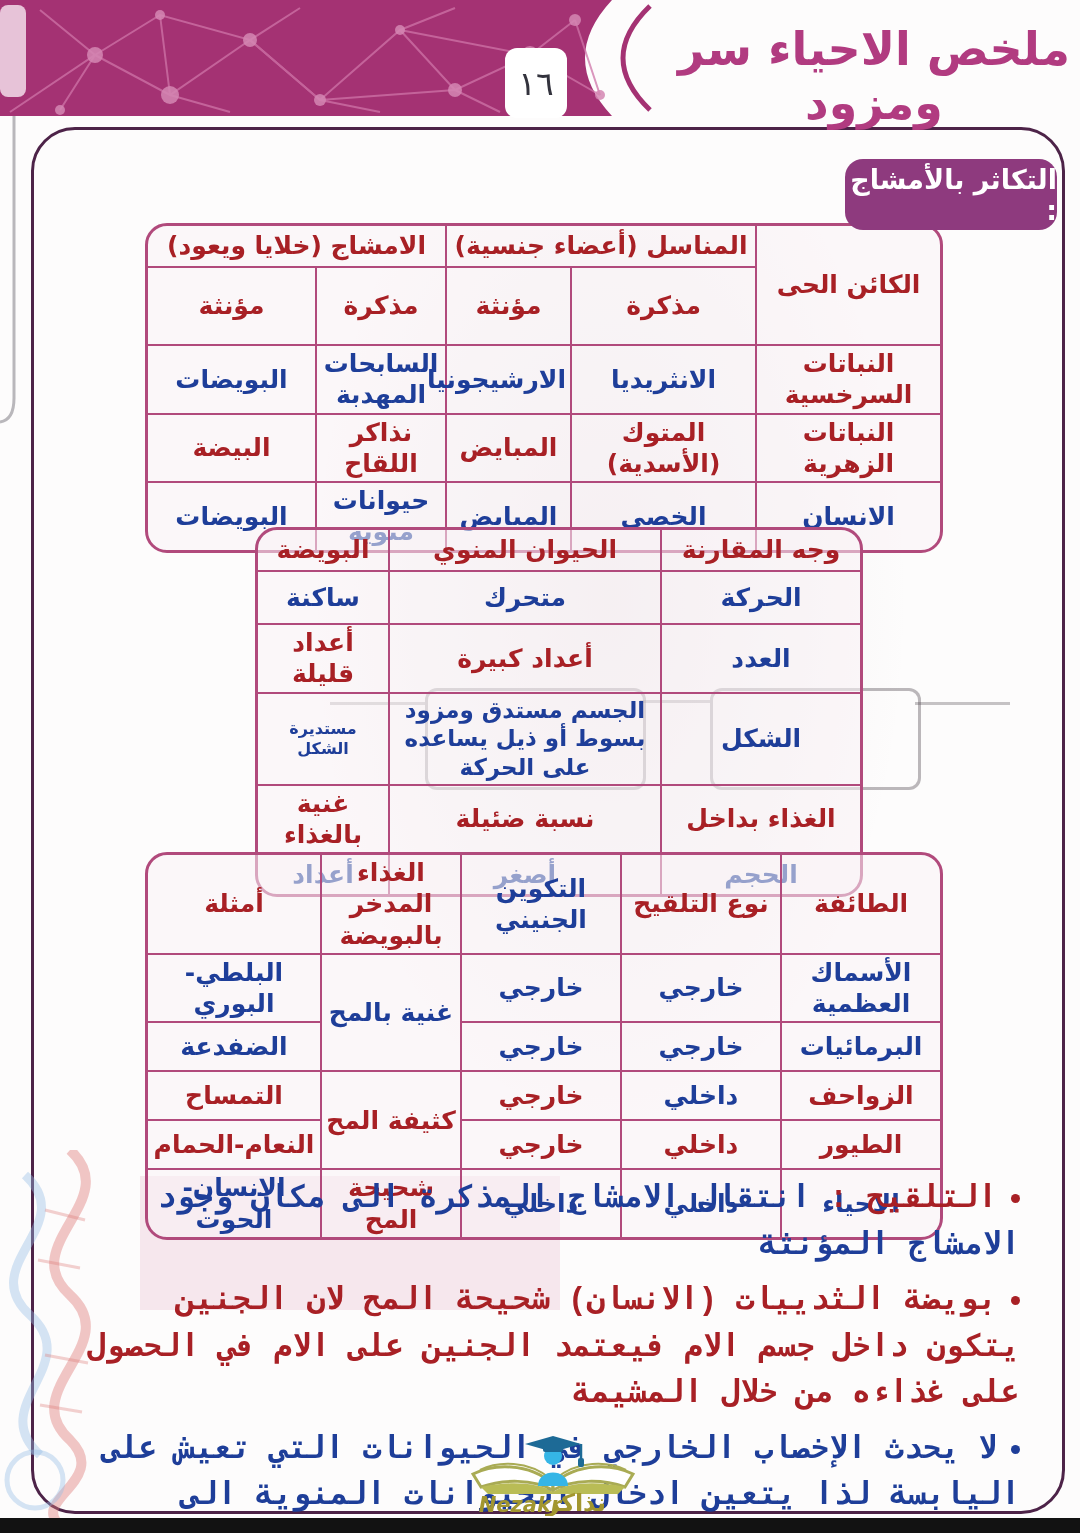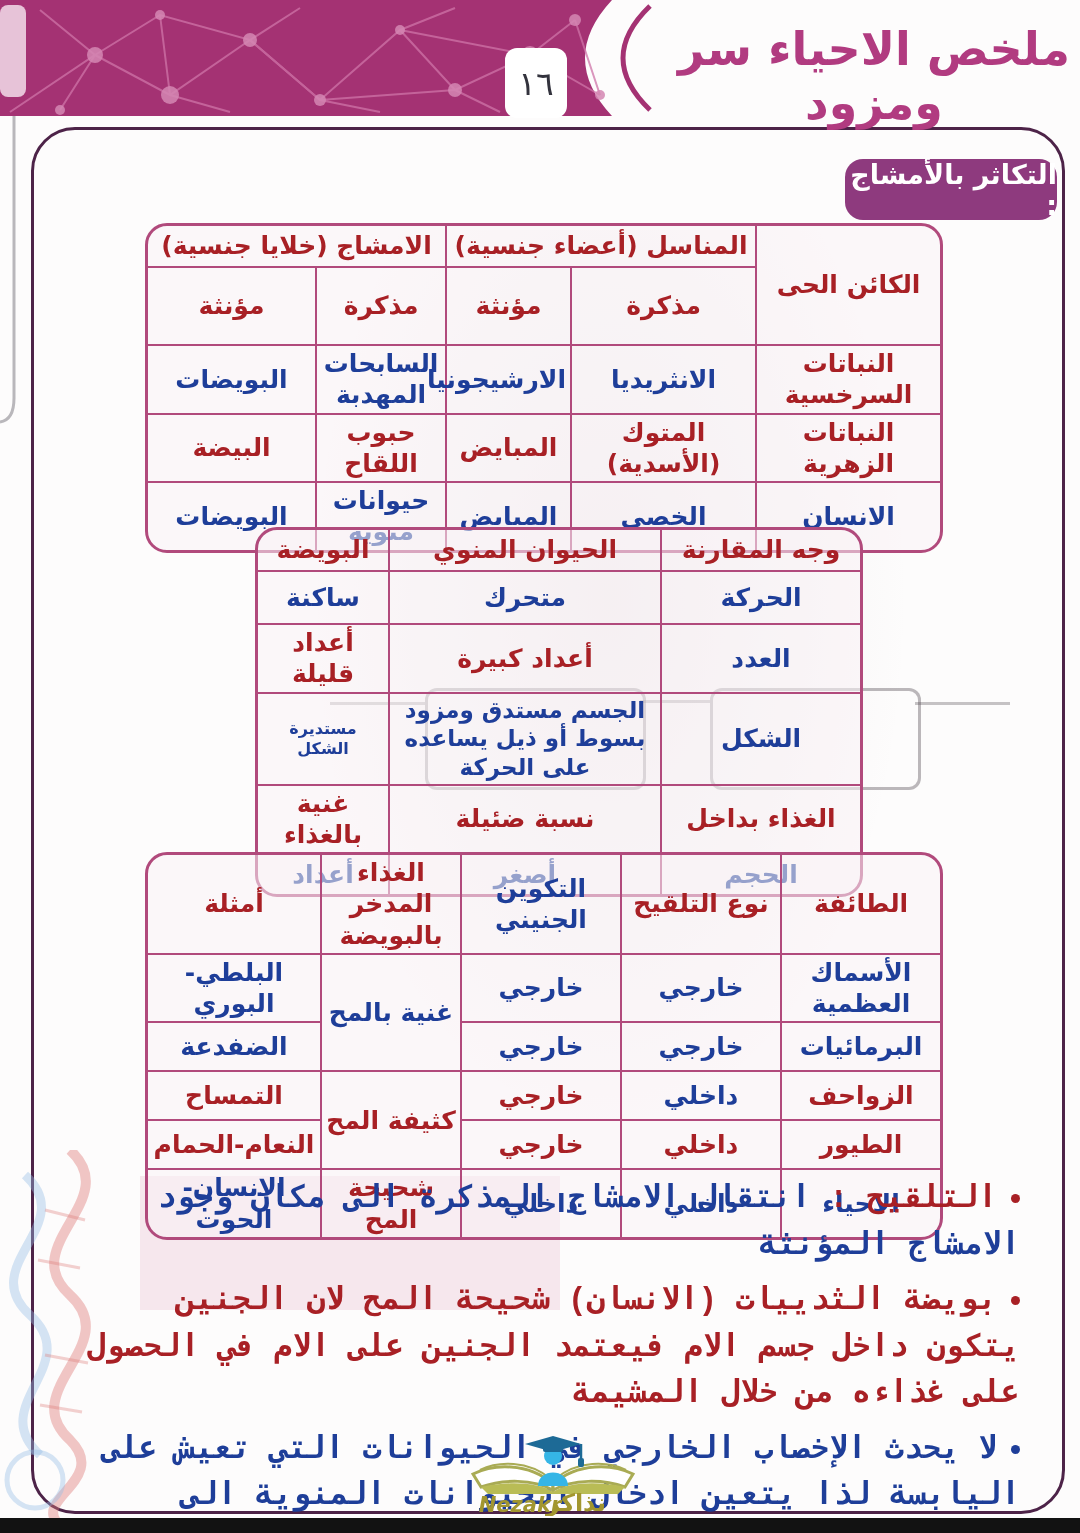--- a/index.html
+++ b/index.html
@@ -22,21 +22,21 @@
     background:#ffffff;border-radius:12px;display:flex;align-items:center;justify-content:center;
     font-size:33px;color:#33333d;
   }
   .scan-line{position:absolute;left:0;top:98px;z-index:1;}
   
   .main-box{
     position:absolute;left:31px;top:127px;width:1028px;height:1381px;
     border:3px solid #4d2348;border-radius:44px;z-index:1;background:transparent;
   }
   .section-badge{
-    position:absolute;left:845px;top:159px;width:212px;height:61px;z-index:5;
+    position:absolute;left:845px;top:159px;width:212px;height:71px;z-index:5;
     background:#8e3a7e;border-radius:18px;display:flex;align-items:center;justify-content:center;
     color:#ffffff;font-size:27px;font-weight:bold;direction:rtl;
   }
   
   .wm{position:absolute;z-index:0;pointer-events:none;}
   .wm-face{left:300px;top:230px;width:620px;height:920px;
     background:radial-gradient(ellipse at 50% 40%, rgba(150,130,135,0.12), rgba(150,130,135,0) 68%);}
   .wm-lens{position:absolute;border:3px solid rgba(80,70,78,0.38);border-radius:12px;
     height:96px;background:rgba(255,255,255,0.03);}
   .wm-temple{position:absolute;height:3px;background:rgba(80,70,78,0.32);}
@@ -130,40 +130,40 @@
         <col style="width:185px">
         <col style="width:185px">
         <col style="width:125px">
         <col style="width:130px">
         <col style="width:169px">
       </colgroup>
   <tbody>
         <tr style="height:42px;">
     <th rowspan="2" class="c-red">الكائن الحى</th>
     <th colspan="2" class="c-red">المناسل (أعضاء جنسية)</th>
-    <th colspan="2" class="c-red">الامشاج (خلايا جنسية)</th>
+    <th colspan="2" class="c-red">الامشاج (خلايا ويعود)</th>
   </tr>
   <tr style="height:78px;">
     <th class="c-red">مذكرة</th>
     <th class="c-red">مؤنثة</th>
     <th class="c-red">مذكرة</th>
     <th class="c-red">مؤنثة</th>
   </tr>
   <tr style="height:62px;">
     <td class="c-red">النباتات السرخسية</td>
     <td class="c-blue">الانثريديا</td>
     <td class="c-blue">الارشيجونيا</td>
     <td class="c-blue">السابحات المهدبة</td>
     <td class="c-blue">البويضات</td>
   </tr>
   <tr style="height:56px;">
     <td class="c-red">النباتات الزهرية</td>
     <td class="c-red">المتوك (الأسدية)</td>
     <td class="c-red">المبايض</td>
-    <td class="c-red">حبوب اللقاح</td>
+    <td class="c-red">نذاكر اللقاح</td>
     <td class="c-red">البيضة</td>
   </tr>
   <tr style="height:45px;">
     <td class="c-blue">الانسان</td>
     <td class="c-blue">الخصى</td>
     <td class="c-blue">المبايض</td>
     <td class="c-blue">حيوانات منوية</td>
     <td class="c-blue">البويضات</td>
   </tr>
 </tbody>

